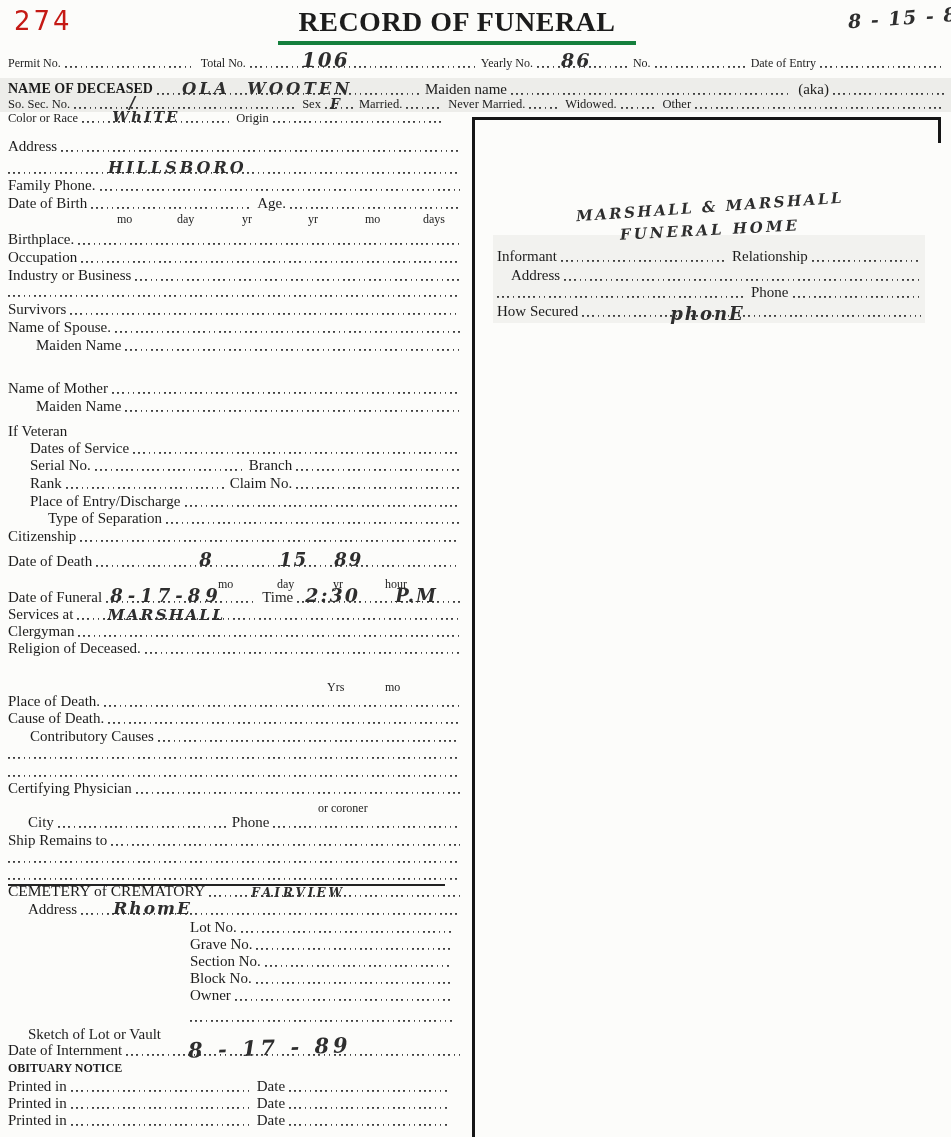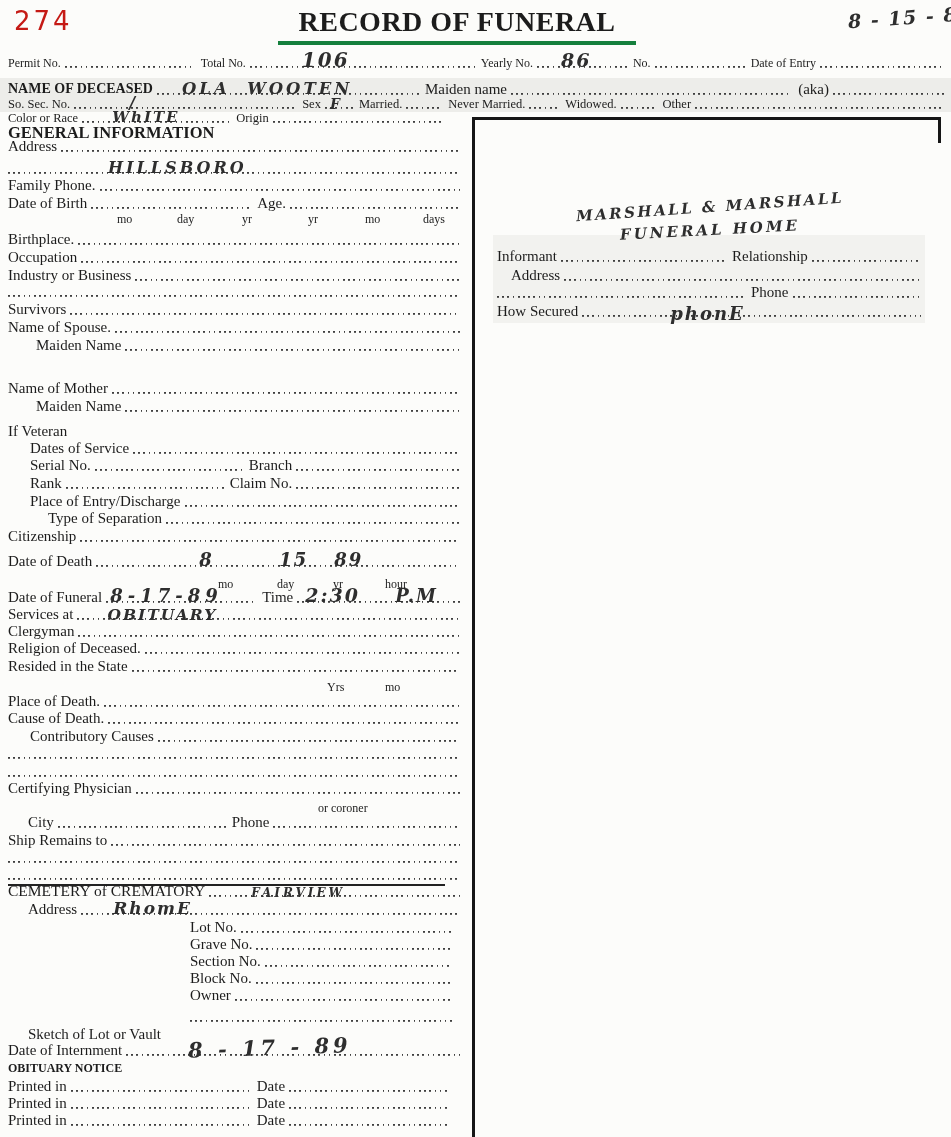--- a/index.html
+++ b/index.html
@@ -69,23 +69,20 @@
     <span class="ld"></span>
   </div>
 
   <div class="row sm" style="top:111px;left:8px;width:440px">
     <span class="lbl">Color or Race</span>
     <span class="ld f" style="width:148px"><i class="hw" style="left:30px;font-size:15px">WhITE</i></span>
     <span class="lbl">Origin</span>
     <span class="ld f" style="width:168px"></span>
   </div>
 
-  <div class="row" style="top:123px;height:18px;font-size:16.5px">
-    <span class="lbl b">GENERAL INFORMATION</span>
-  </div>
 
   <div class="row" style="top:138px">
     <span class="lbl">Address</span>
     <span class="ld"></span>
   </div>
   <div class="row" style="top:160px">
     <span class="ld"><i class="hw" style="left:100px;font-size:16px;letter-spacing:3px">HILLSBORO</i></span>
   </div>
   <div class="row" style="top:177px">
     <span class="lbl">Family Phone.</span>
@@ -191,32 +188,28 @@
     <span class="lbl">Date of Funeral</span>
     <span class="ld f" style="width:150px"><i class="hw" style="left:4px;font-size:18px;letter-spacing:5px">8-17-89</i></span>
     <span class="lbl">Time</span>
     <span class="ld">
       <i class="hw" style="left:8px;font-size:19px">2:30</i>
       <i class="hw" style="left:98px;font-size:18px">P.M</i>
     </span>
   </div>
   <div class="row" style="top:606px">
     <span class="lbl">Services at</span>
-    <span class="ld"><i class="hw" style="left:30px;font-size:15.5px;letter-spacing:2px;font-weight:700">OBITUARY</i></span>
+    <span class="ld"><i class="hw" style="left:30px;font-size:15.5px;letter-spacing:2px;font-weight:700">MARSHALL</i></span>
   </div>
   <div class="row" style="top:623px">
     <span class="lbl">Clergyman</span>
     <span class="ld"></span>
   </div>
   <div class="row" style="top:640px">
     <span class="lbl">Religion of Deceased.</span>
-    <span class="ld"></span>
-  </div>
-  <div class="row" style="top:658px">
-    <span class="lbl">Resided in the State</span>
     <span class="ld"></span>
   </div>
   <div class="sub" style="left:8px;top:681px;width:452px">
     <span style="left:319px">Yrs</span>
     <span style="left:377px">mo</span>
   </div>
   <div class="row" style="top:693px">
     <span class="lbl">Place of Death.</span>
     <span class="ld"></span>
   </div>

